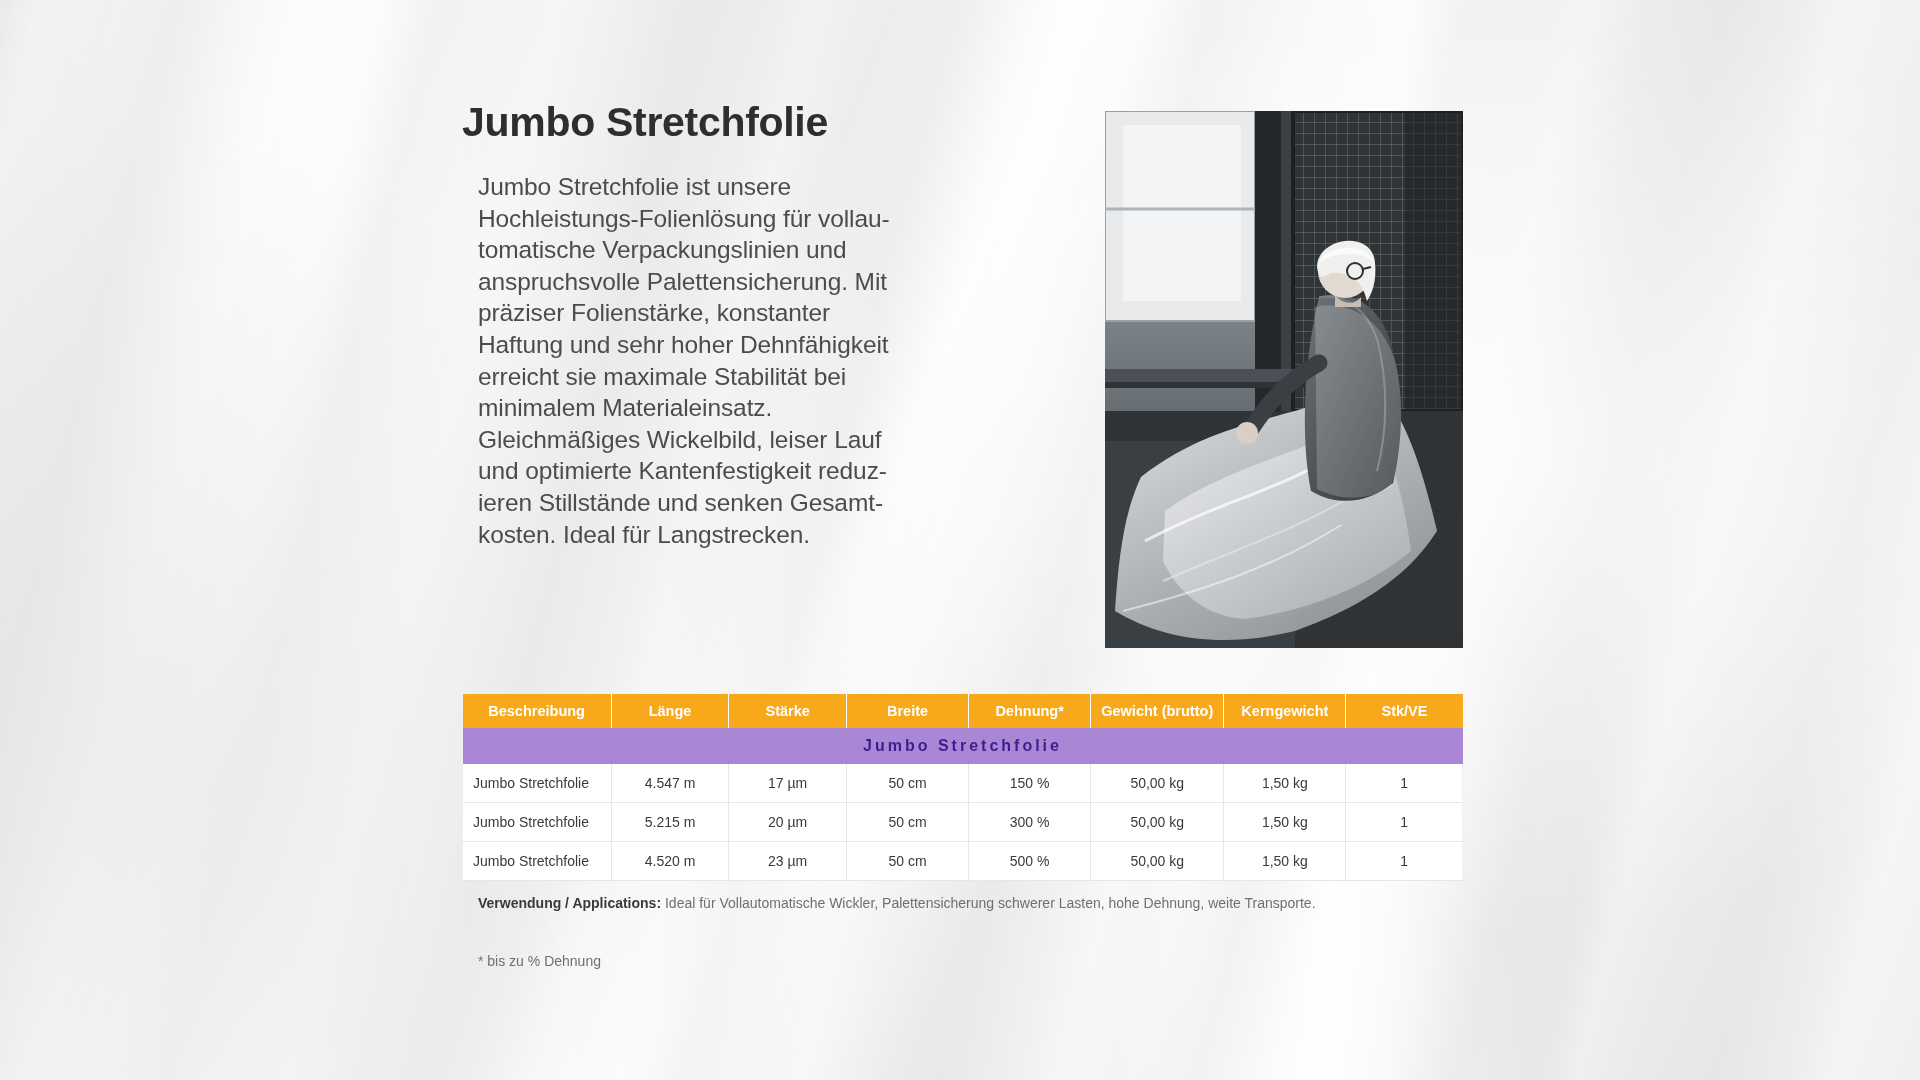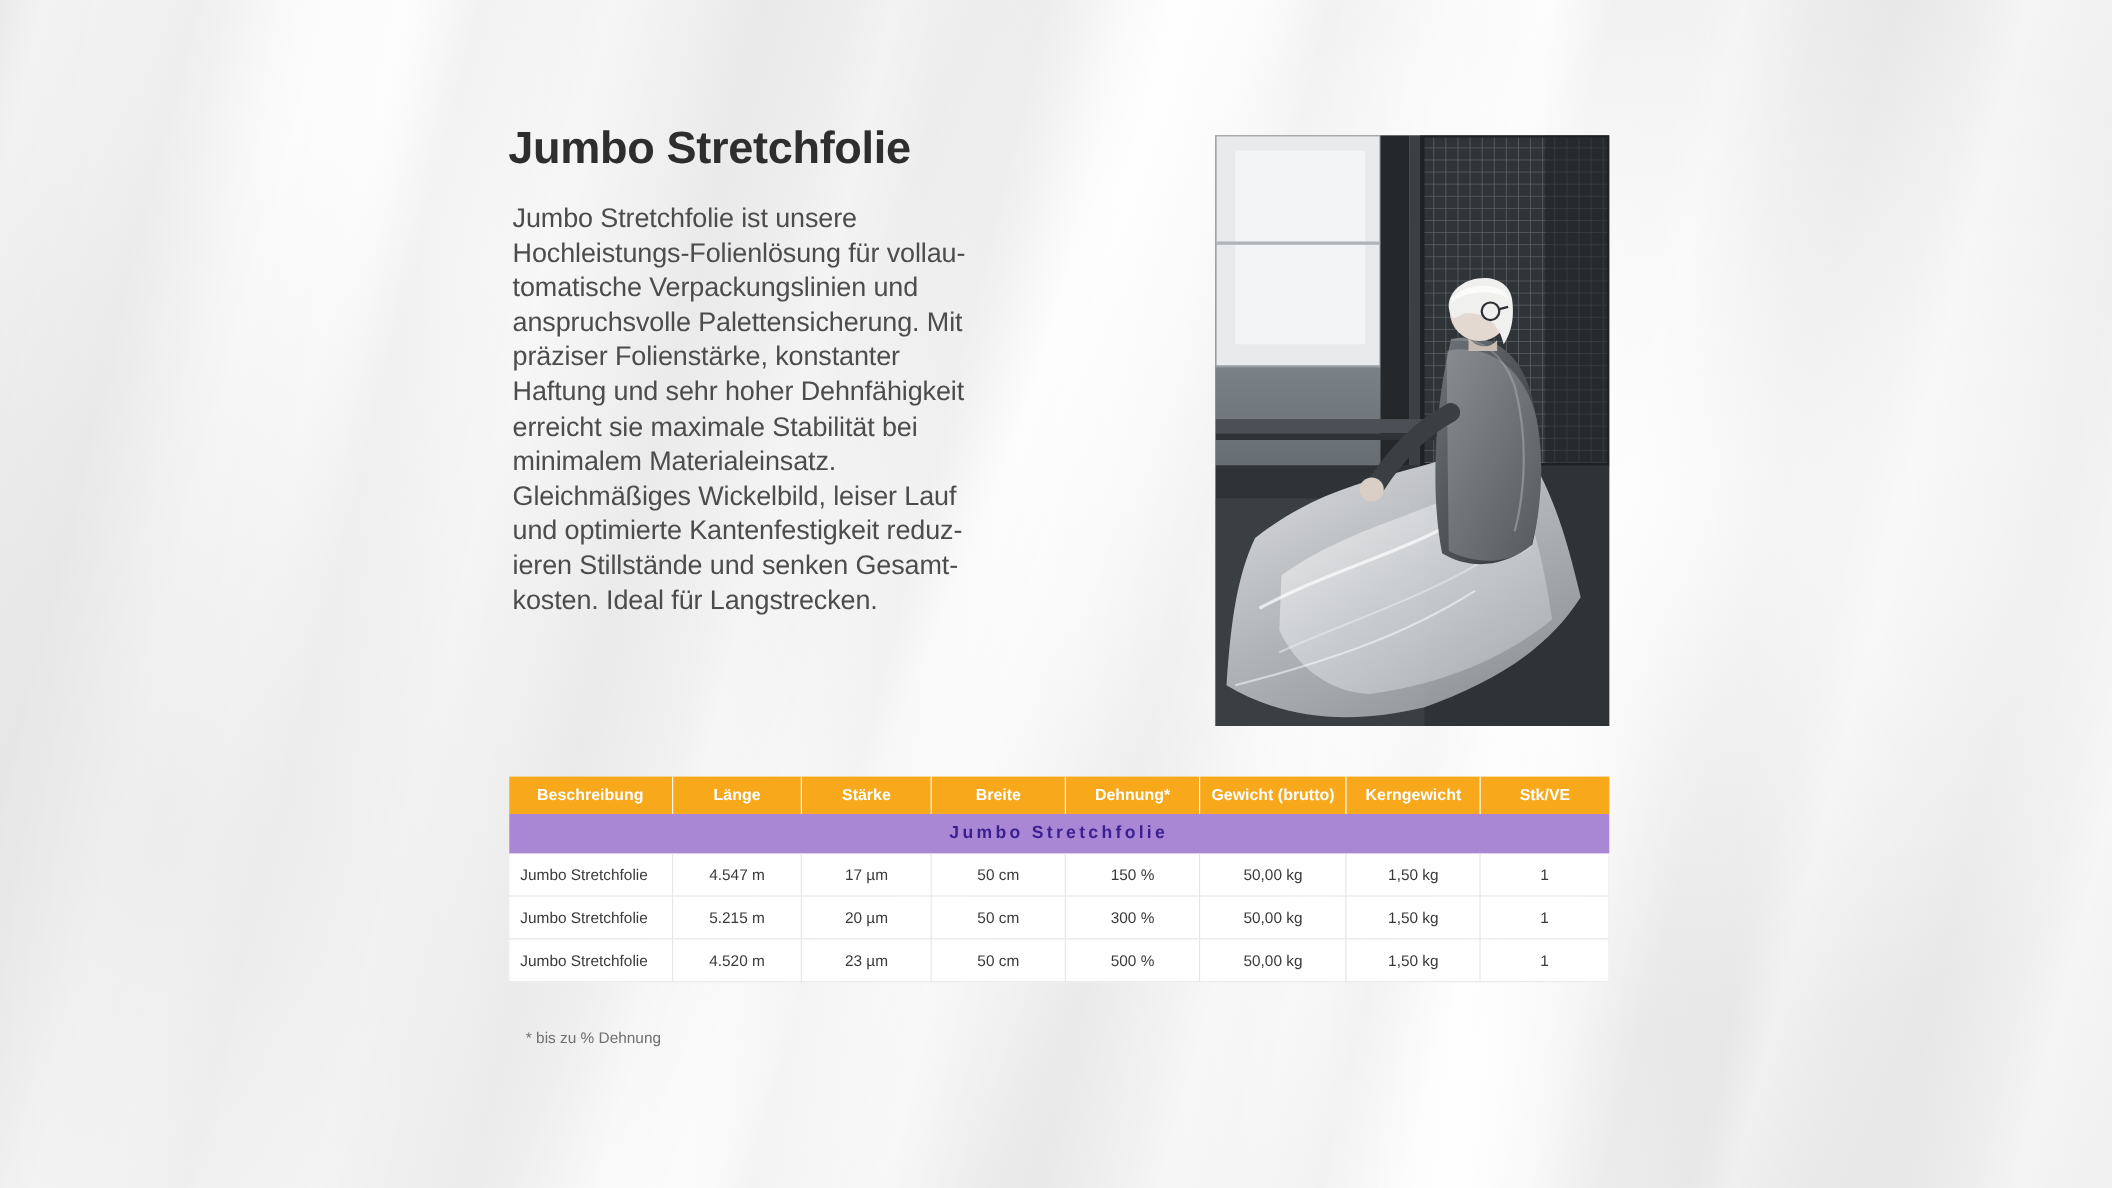--- a/index.html
+++ b/index.html
@@ -44,21 +44,21 @@
     inset: 0;
     background:
       radial-gradient(ellipse 900px 700px at 78% 42%, rgba(255,255,255,0.75), rgba(255,255,255,0) 70%),
       radial-gradient(ellipse 700px 900px at 8% 70%, rgba(222,222,222,0.45), rgba(255,255,255,0) 72%);
     pointer-events: none;
   }
 
   .content {
     position: absolute;
     left: 0;
-    top: 16px;
+    top: 4px;
     width: 1920px;
     height: 839px;
     z-index: 5;
   }
 
   
   .text-col {
     position: absolute;
     left: 462px;
     top: 96px;
@@ -71,21 +71,21 @@
     color: #2e2e2e;
     letter-spacing: -0.3px;
     margin: 0 0 26px 0;
     line-height: 1.1;
   }
 
   .body-text {
     font-size: 24.5px;
     line-height: 1.29;
     color: #4c4c4c;
-    margin: 4px;
+    margin: 16px;
     white-space: pre-line;
     letter-spacing: -0.1px;
   }
 
   
   .photo {
     position: absolute;
     left: 1105px;
     top: 107px;
     width: 358px;
@@ -316,18 +316,21 @@
             <td class="cell">50 cm</td>
             <td class="cell">500 %</td>
             <td class="cell">50,00 kg</td>
             <td class="cell">1,50 kg</td>
             <td class="cell">1</td>
           </tr>
         </tbody>
       </table>
 
       <div class="notes">
+        <div class="note-line-1">
+          <b>Verwendung / Applications:</b><span> Ideal für Vollautomatische Wickler, Palettensicherung schwerer Lasten, hohe Dehnung, weite Transporte.</span>
+        </div>
         <div class="note-line-2">* bis zu % Dehnung</div>
       </div>
     </div>
 
   </div>
 </div>
 
 </body></html>

